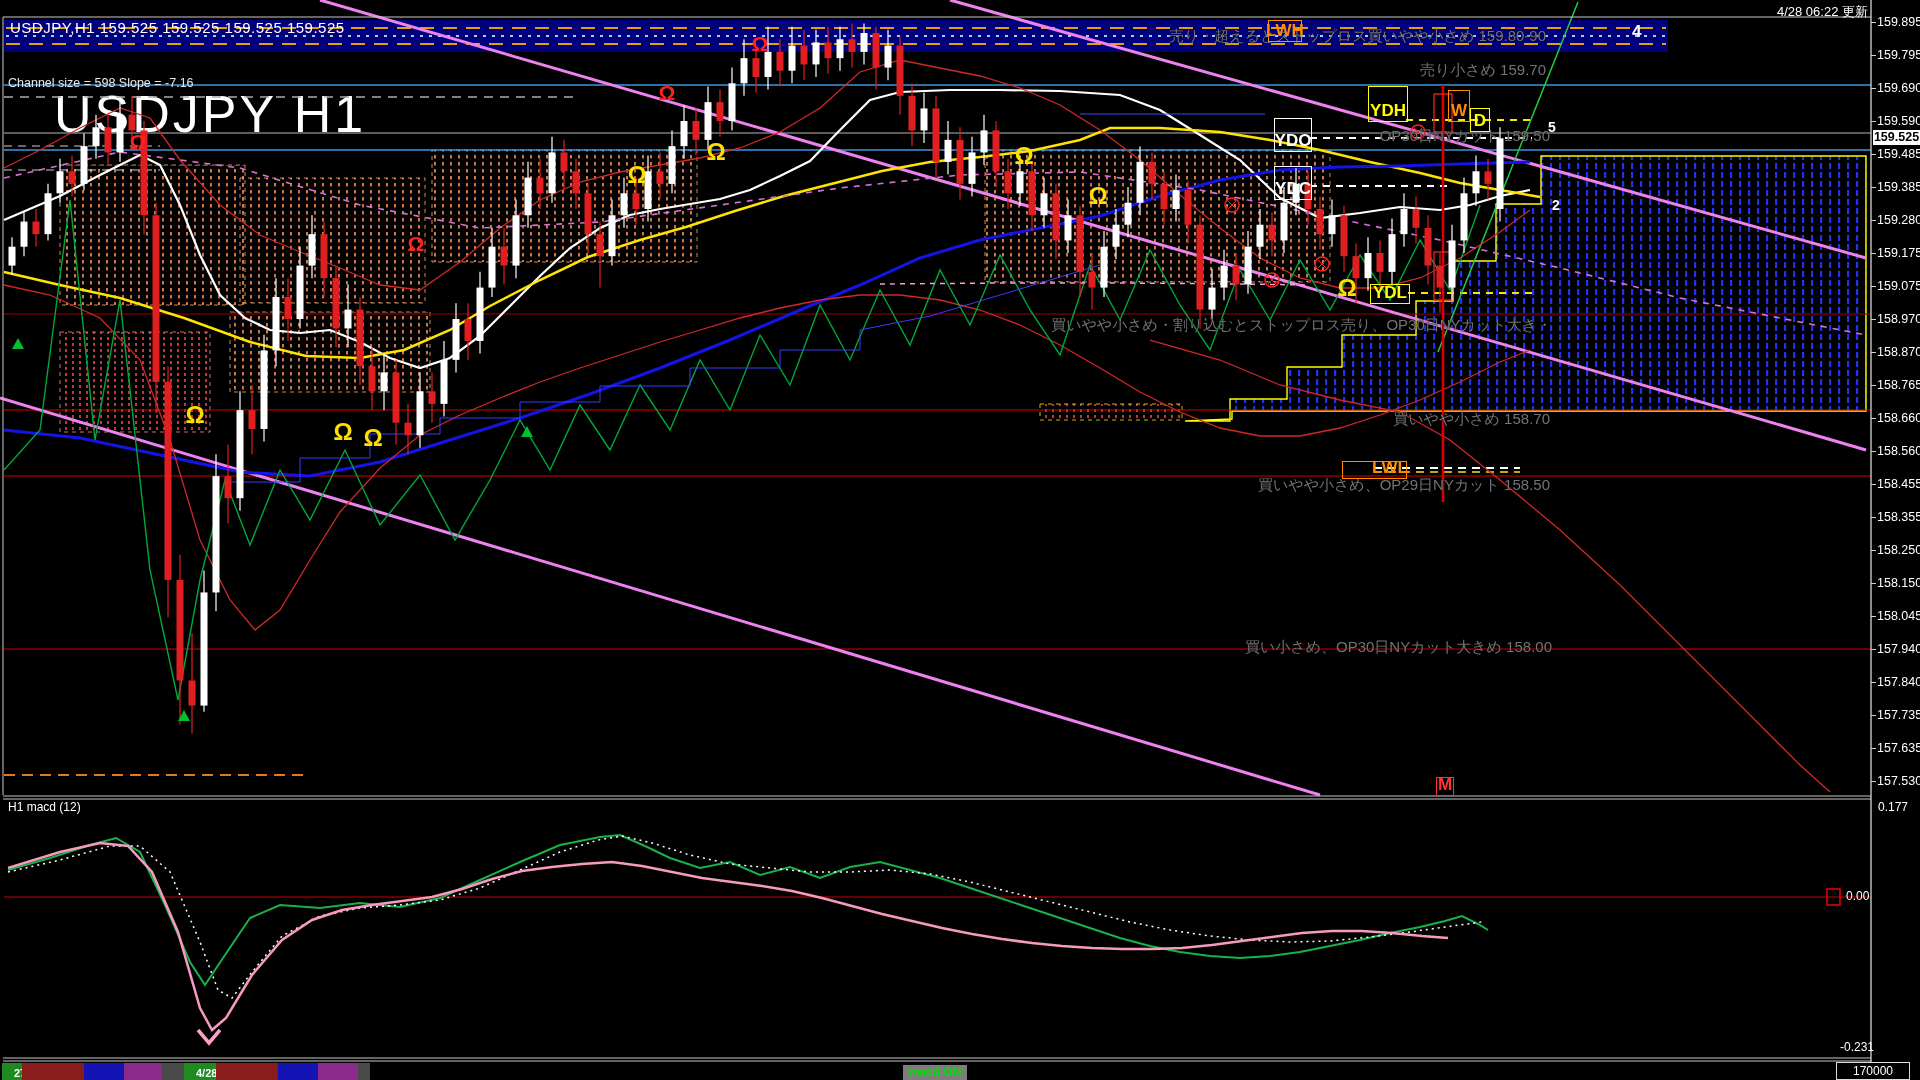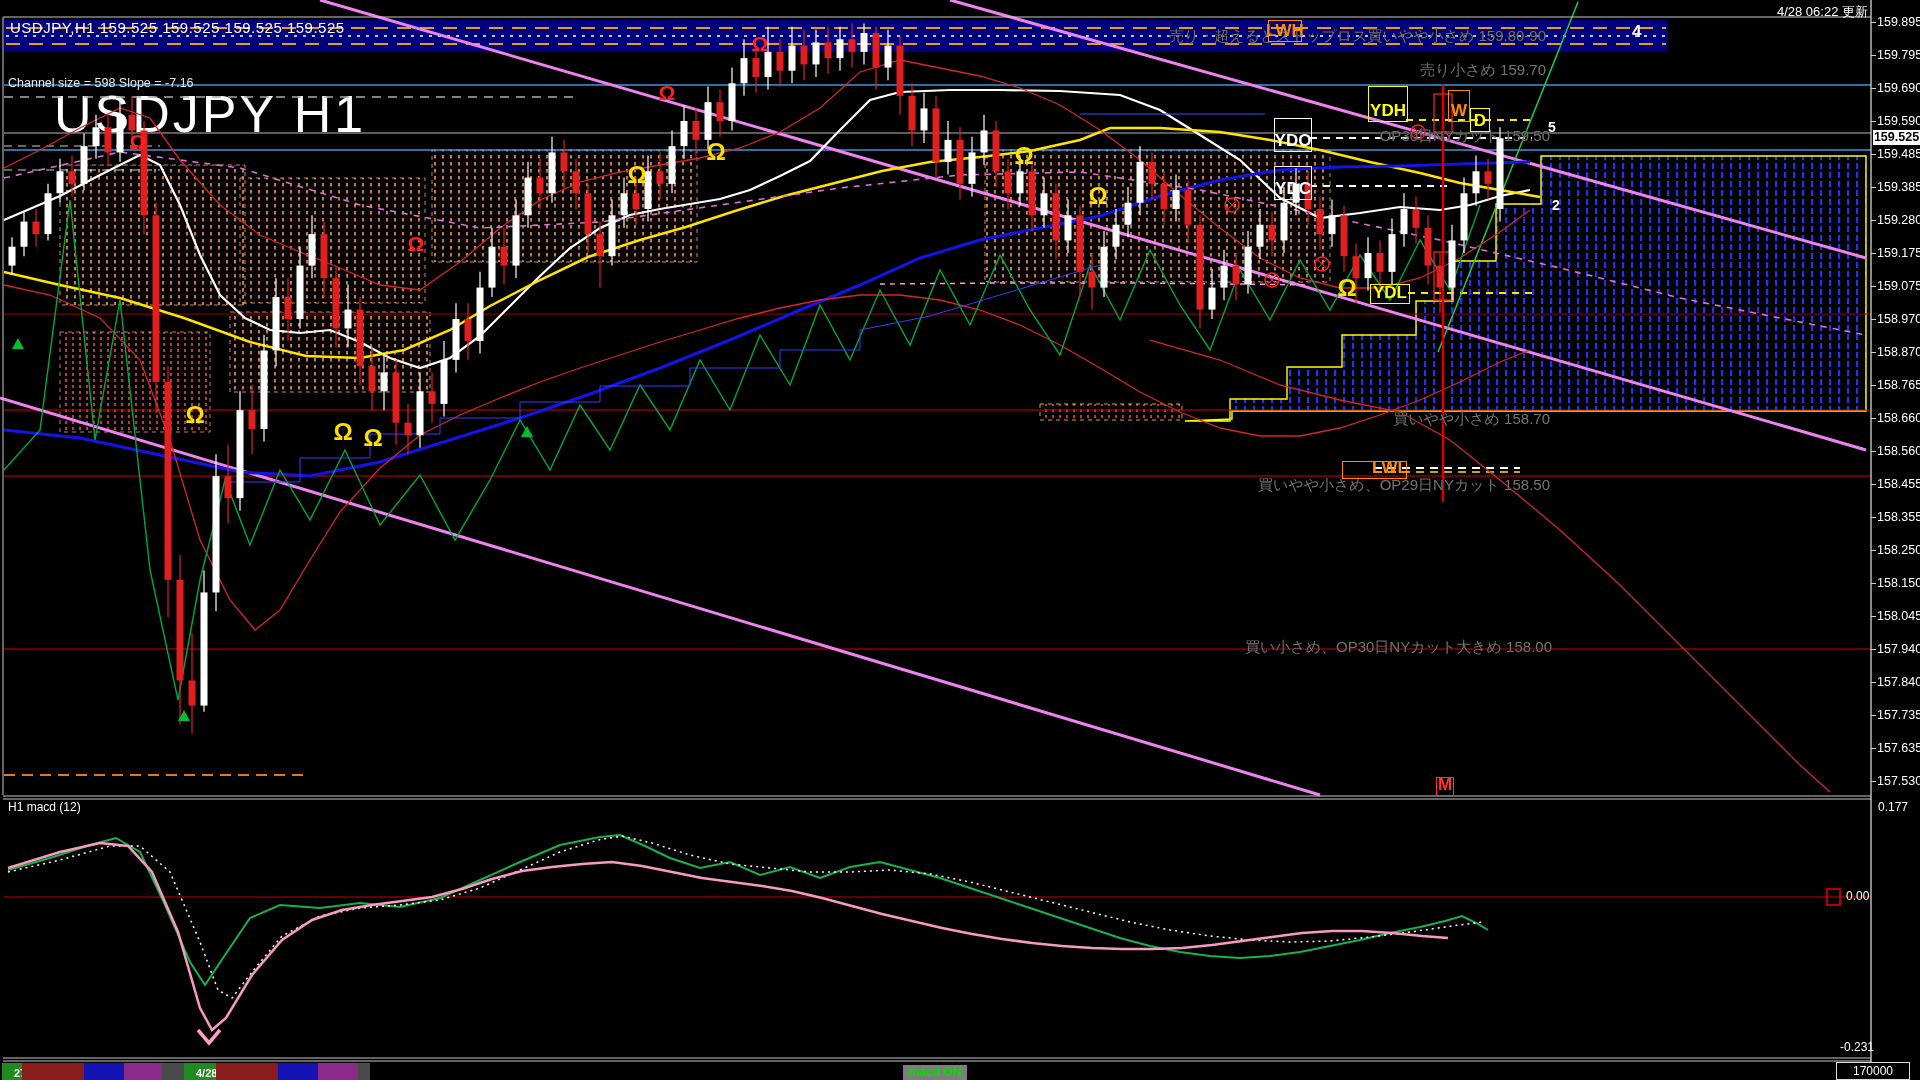--- a/index.html
+++ b/index.html
@@ -454,20 +454,21 @@
     <div class="axis-tick" style="top: 682px;"></div>
     <div class="axis-label" style="top: 708px;">157.735</div>
     <div class="axis-tick" style="top: 715px;"></div>
     <div class="axis-label" style="top: 741px;">157.635</div>
     <div class="axis-tick" style="top: 748px;"></div>
     <div class="axis-label" style="top: 774px;">157.530</div>
     <div class="axis-tick" style="top: 781px;"></div>
     <div class="txt ann" style="right: 374px; top: 27px;">売り・超えるとストップロス買いやや小さめ 159.80-90</div>
     <div class="txt ann" style="right: 374px; top: 61px;">売り小さめ 159.70</div>
     <div class="txt ann" style="right: 370px; top: 127px;">OP30日NYカット 159.50</div>
+    <div class="txt ann" style="right: 368px; top: 316px;">買いやや小さめ・割り込むとストップロス売り、OP30日NYカット大き・</div>
     <div class="txt ann" style="right: 370px; top: 410px;">買いやや小さめ 158.70</div>
     <div class="txt ann" style="right: 370px; top: 476px;">買いやや小さめ、OP29日NYカット 158.50</div>
     <div class="txt ann" style="right: 368px; top: 638px;">買い小さめ、OP30日NYカット大きめ 158.00</div>
     <div class="wave" style="left: 1632px; top: 22px; font-size: 17px;">4</div>
     <div class="wave" style="left: 1548px; top: 119px; font-size: 14px;">5</div>
     <div class="wave" style="left: 1552px; top: 197px; font-size: 14px;">2</div>
     <div class="lvl" style="left: 1268px; top: 20px; width: 32px; height: 20px; border: 1px solid rgb(255, 140, 0); color: rgb(255, 140, 0);">LWH</div>
     <div class="lvl" style="left: 1368px; top: 86px; width: 38px; height: 34px; border: 1px solid rgb(255, 255, 0); color: rgb(255, 255, 0);">YDH</div>
     <div class="lvl" style="left: 1448px; top: 90px; width: 20px; height: 30px; border: 1px solid rgb(255, 140, 0); color: rgb(255, 140, 0);">W</div>
     <div class="lvl" style="left: 1470px; top: 108px; width: 18px; height: 22px; border: 1px solid rgb(255, 255, 0); color: rgb(255, 255, 0);">D</div>

